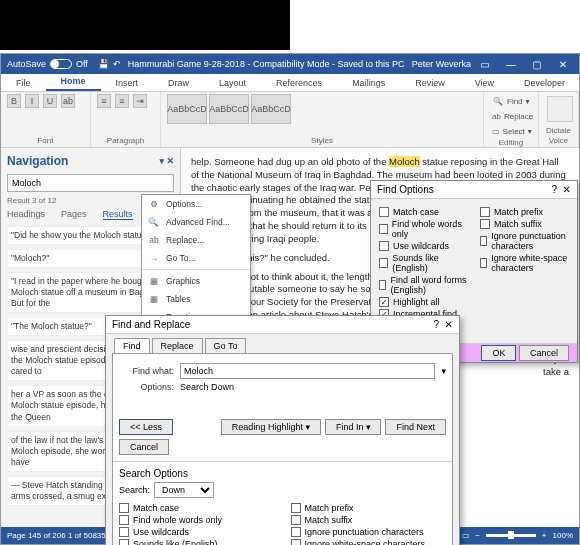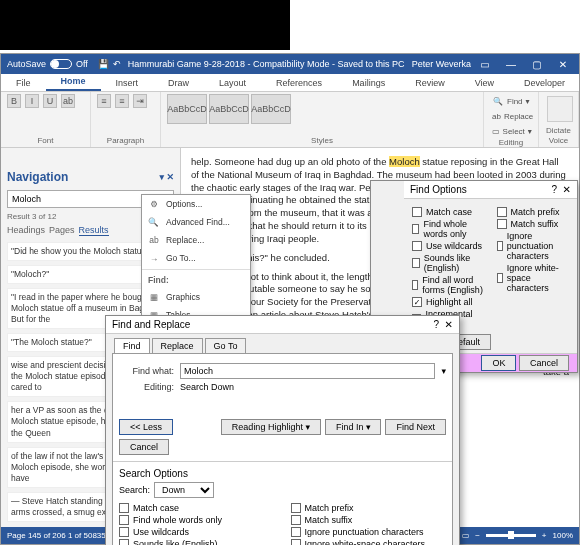--- a/index.html
+++ b/index.html
@@ -21,24 +21,24 @@
   .ribbon-group .label { text-align:center; color:#666; }
   .ribbon-icons { display:flex; gap:4px; flex-wrap:wrap; }
   .ricon { width:14px; height:14px; background:#ddd; border:1px solid #bbb; display:flex; align-items:center; justify-content:center; font-size:9px; }
   .big-icon { width:26px; height:26px; background:#eee; border:1px solid #ccc; margin:2px; }
   .editing-group { display:flex; flex-direction:column; gap:1px; font-size:8px; }
   .editing-item { display:flex; align-items:center; gap:3px; padding:1px 2px; }
   .editing-item .ic { width:12px;height:12px;display:flex;align-items:center;justify-content:center; }
 
   .workspace { display:flex; height:calc(100% - 94px); }
   .nav-pane { width:180px; background:#f3f3f3; border-right:1px solid #ccc; padding:6px; position:relative; }
-  .nav-title { color:#2b579a; font-size:12px; font-weight:600; display:flex; justify-content:space-between; align-items:center;margin-top:16px; }
+  .nav-title { color:#2b579a; font-size:12px; font-weight:600; display:flex; justify-content:space-between; align-items:center; }
   .nav-search { width:100%; margin-top:6px; height:18px; border:1px solid #aaa; padding:2px 4px; font-size:9px; background:#fff; }
   .nav-sub { color:#666; font-size:8px; margin-top:4px; }
-  .nav-tabs { margin-top:4px; display:flex; gap:4px; font-size:9px; color:#666; }
+  .nav-tabs { margin-top:4px; display:flex; gap:16px; font-size:9px; color:#666; }
   .nav-tabs span.active { color:#2b579a; border-bottom:1px solid #2b579a; }
   .nav-results { margin-top:6px; font-size:8.5px; color:#333; }
   .nav-results .hit { background:#fff; border:1px solid #eee; padding:3px; margin-bottom:4px; line-height:1.3; }
 
   .dropdown-menu { position:absolute; top:46px; left:140px; width:110px; background:#fff; border:1px solid #999; box-shadow:2px 2px 4px rgba(0,0,0,.2); font-size:8.5px; z-index:5; }
   .dm-item { padding:3px 6px; display:flex; align-items:center; gap:6px; color:#333; }
   .dm-sep { border-top:1px solid #ddd; margin:2px 0; }
   .dm-header { padding:3px 6px; color:#666; font-weight:600; }
   .dm-icon { width:12px;height:12px;display:flex;align-items:center;justify-content:center;color:#666; }
 
@@ -52,21 +52,21 @@
 
   
   .dlg { position:absolute; background:#f0f0f0; border:1px solid #888; box-shadow:3px 3px 6px rgba(0,0,0,.3); font-size:9px; z-index:20; }
   .dlg-title { background:#fff; border-bottom:1px solid #ccc; padding:3px 6px; display:flex; justify-content:space-between; align-items:center; font-size:10px; }
   .dlg-body { padding:6px 8px; }
   .chk-row { display:flex; align-items:center; gap:4px; margin:2px 0; }
   .chk { width:10px; height:10px; border:1px solid #666; background:#fff; display:flex; align-items:center; justify-content:center; font-size:8px; }
   .chk.on::after { content:"✓"; font-size:8px; }
   .btn { padding:2px 10px; border:1px solid #888; background:#e9e9e9; font-size:9px; cursor:pointer; }
 
-  #find-options { top:180px; left:370px; width:208px;padding-left:33px; }
+  #find-options { top:180px; left:370px; width:208px; }
   #find-options .cols { display:flex; gap:12px; }
   #find-options .col { flex:1; }
   #find-options .btns { text-align:right; padding:4px 8px; border-top:1px solid #ccc; background:#f0abfc; }
 
   #find-replace { top:315px; left:105px; width:355px; }
   #find-replace .fr-tabs { display:flex; gap:2px; padding:4px 8px 0; font-size:9px; }
   #find-replace .fr-tabs span { padding:2px 8px; border:1px solid #999; border-bottom:none; background:#f0f0f0; }
   #find-replace .fr-tabs span.active { background:#fff; }
   #find-replace .fr-main { background:#fff; border:1px solid #999; margin:0 6px; padding:6px; }
   .fr-row { display:flex; align-items:center; gap:6px; margin:3px 0; }
@@ -207,21 +207,20 @@
           </div>
         <div class="dm-item">
             <span class="dm-icon">ab</span>
             <span>Replace...</span>
           </div>
         <div class="dm-item">
             <span class="dm-icon">→</span>
             <span>Go To...</span>
           </div>
         <div class="dm-sep"></div>
-        <div class="dm-header">Find:</div>
         <div class="dm-item">
             <span class="dm-icon">▦</span>
             <span>Graphics</span>
           </div>
         <div class="dm-item">
             <span class="dm-icon">▦</span>
             <span>Tables</span>
           </div>
         <div class="dm-item">
             <span class="dm-icon">π</span>
@@ -335,21 +334,21 @@
     <span>Replace</span>
     <span>Go To</span>
   </div>
   <div class="fr-main">
     <div class="fr-row">
       <label>Find what:</label>
       <input class="fr-input" value="Moloch" style="">
       <span>▾</span>
     </div>
     <div class="fr-row">
-      <label>Editing:</label>
+      <label>Options:</label>
       <span>Search Down</span>
     </div>
     <div style="height:18px"></div>
     <div class="fr-btns">
       <span class="btn" style="border-color:#2b579a">&lt;&lt; Less</span>
       <span style="flex:1"></span>
       <span class="btn">Reading Highlight ▾</span>
       <span class="btn">Find In ▾</span>
       <span class="btn">Find Next</span>
       <span class="btn">Cancel</span>

